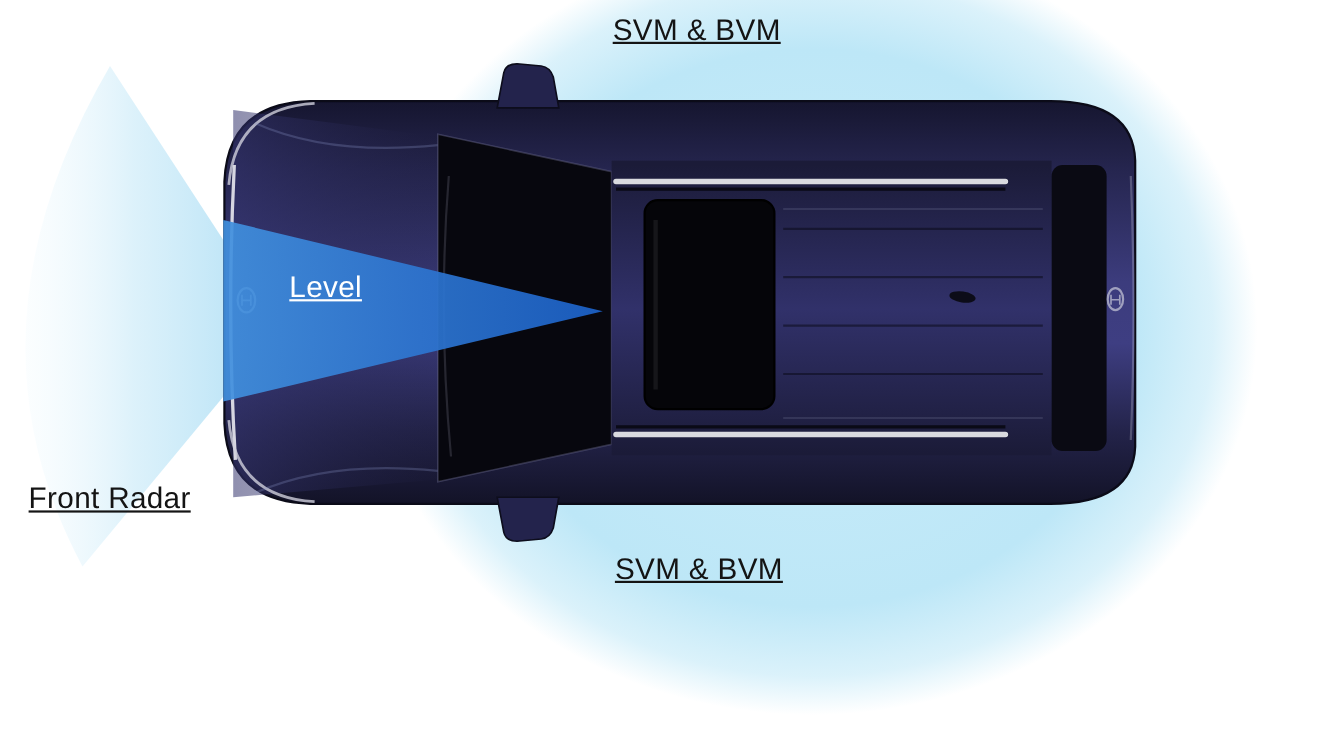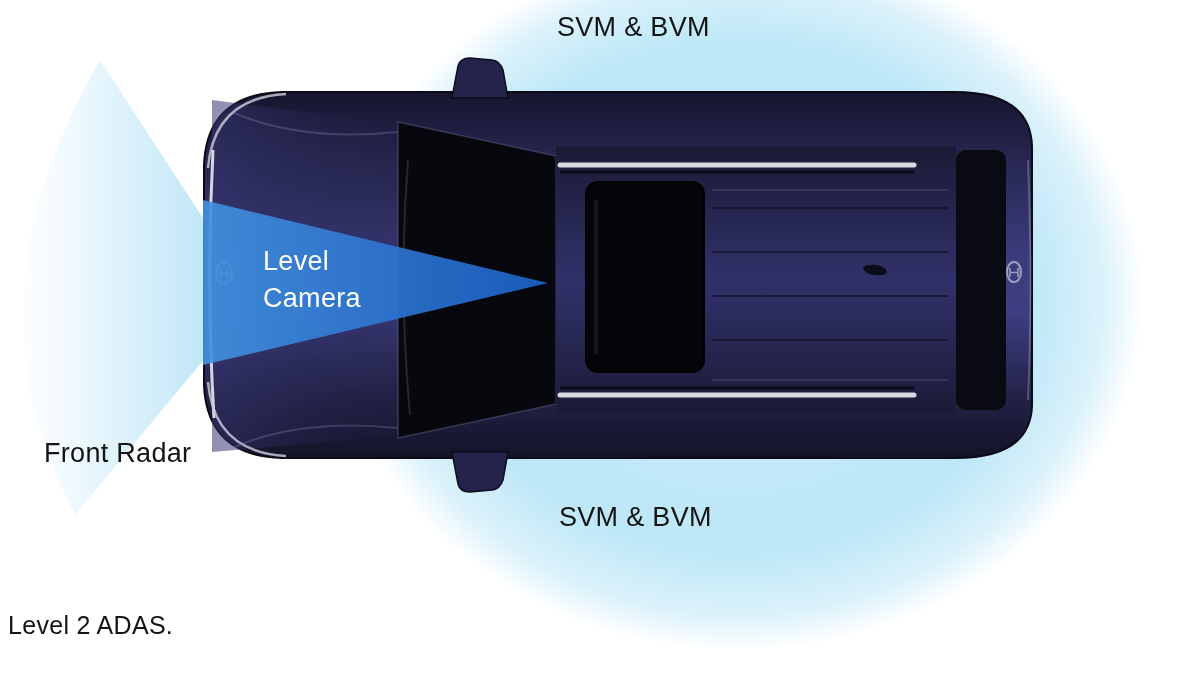--- a/index.html
+++ b/index.html
@@ -15,29 +15,30 @@
     position: absolute;
     left: 0; top: 0;
   }
   .label {
     position: absolute;
     color: #141414;
     font-size: 27px;
     letter-spacing: 0.3px;
     white-space: nowrap;
     user-select: none;
+    text-decoration: underline;
   }
   .label-svm-top    { left: 557px; top: 12px; }
   .label-svm-bottom { left: 559px; top: 502px; }
   .label-front-camera {
     left: 263px; top: 243px;
     color: #ffffff;
     line-height: 37px;
   }
-  .label-front-radar { left: 44px; top: 438px; }
+  .label-front-radar { left: 26px; top: 438px; }
   .label-caption     { left: 8px;  top: 611px; font-size: 25px; }
 </style>
 </head>
 <body>
 
 <div class="stage">
 
   <svg width="1200" height="680" viewBox="0 0 1200 680">
     <defs>
       <radialGradient id="gSurround" cx="0.5" cy="0.5" r="0.5">
@@ -128,20 +129,18 @@
 
     <polygon points="548,283 203,200 203,365" fill="url(#gCamera)"></polygon>
   </svg>
 
   <div class="label label-svm-top">SVM &amp; BVM</div>
 
   <div class="label label-svm-bottom">SVM &amp; BVM</div>
 
   <div class="label label-front-camera">
     <div>Level</div>
-    <div>Camera</div>
   </div>
 
   <div class="label label-front-radar">Front Radar</div>
 
-  <div class="label label-caption">Level 2 ADAS.</div>
 
 </div>
 
 </body></html>

